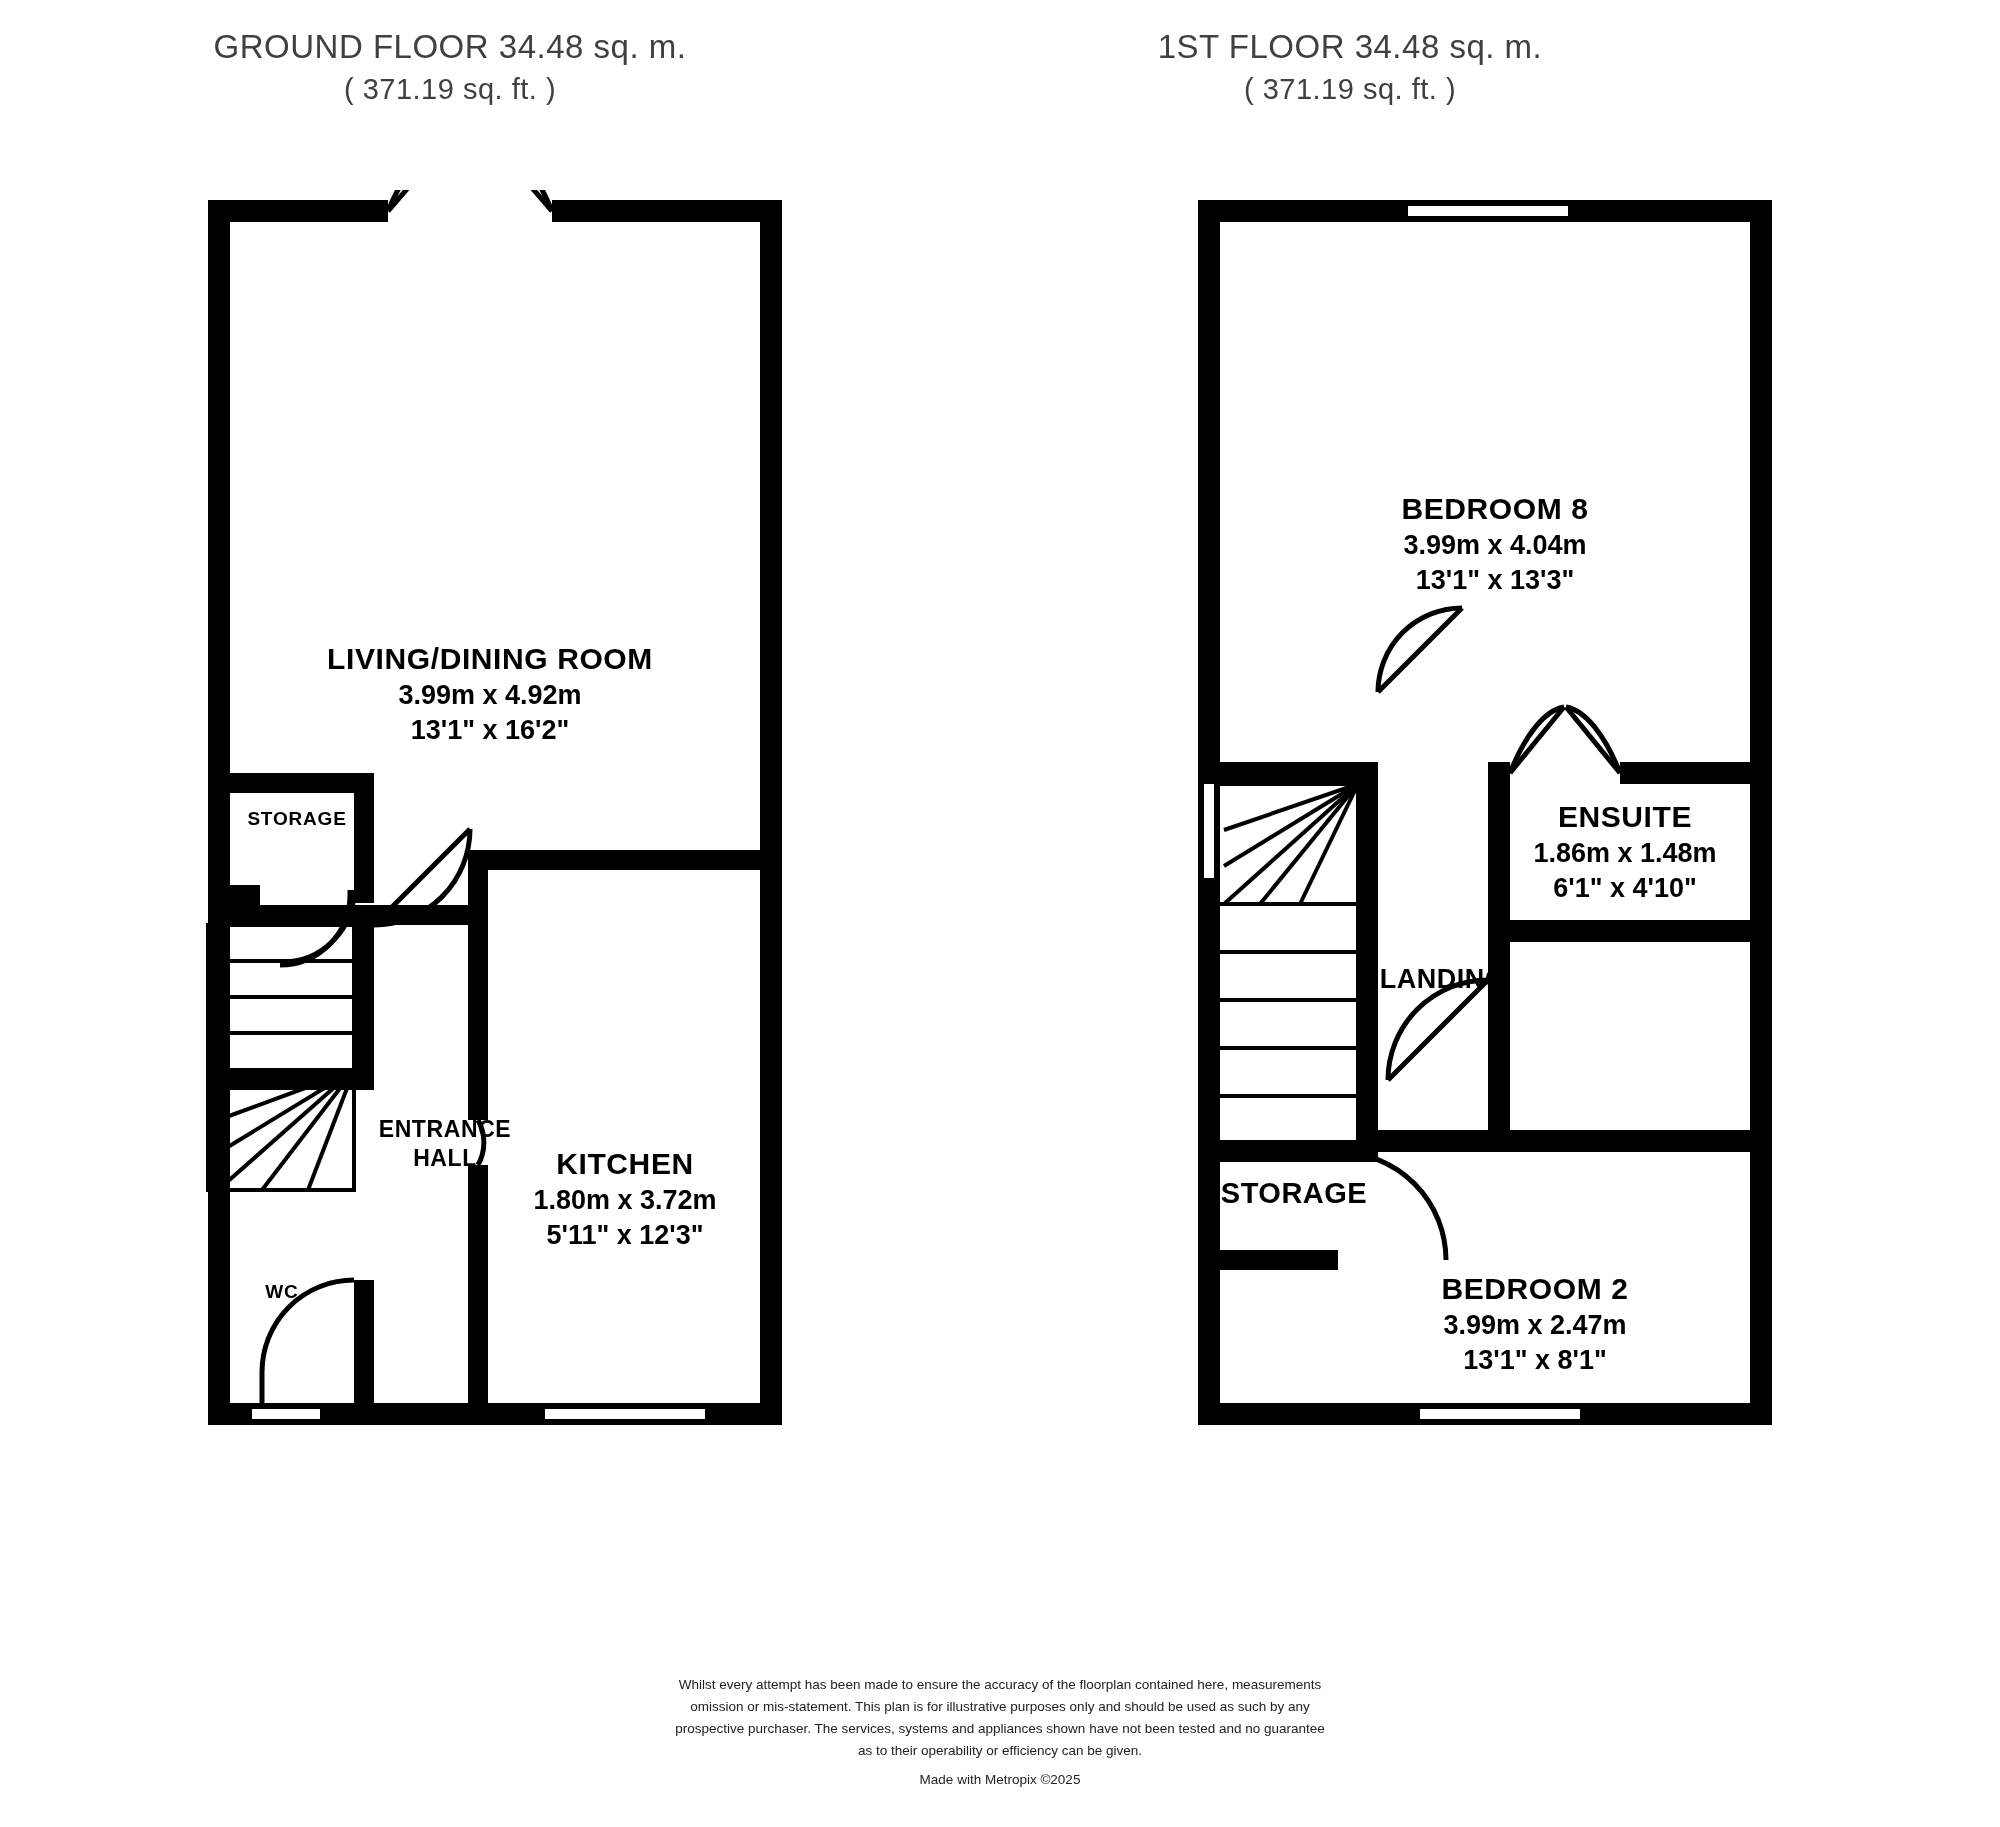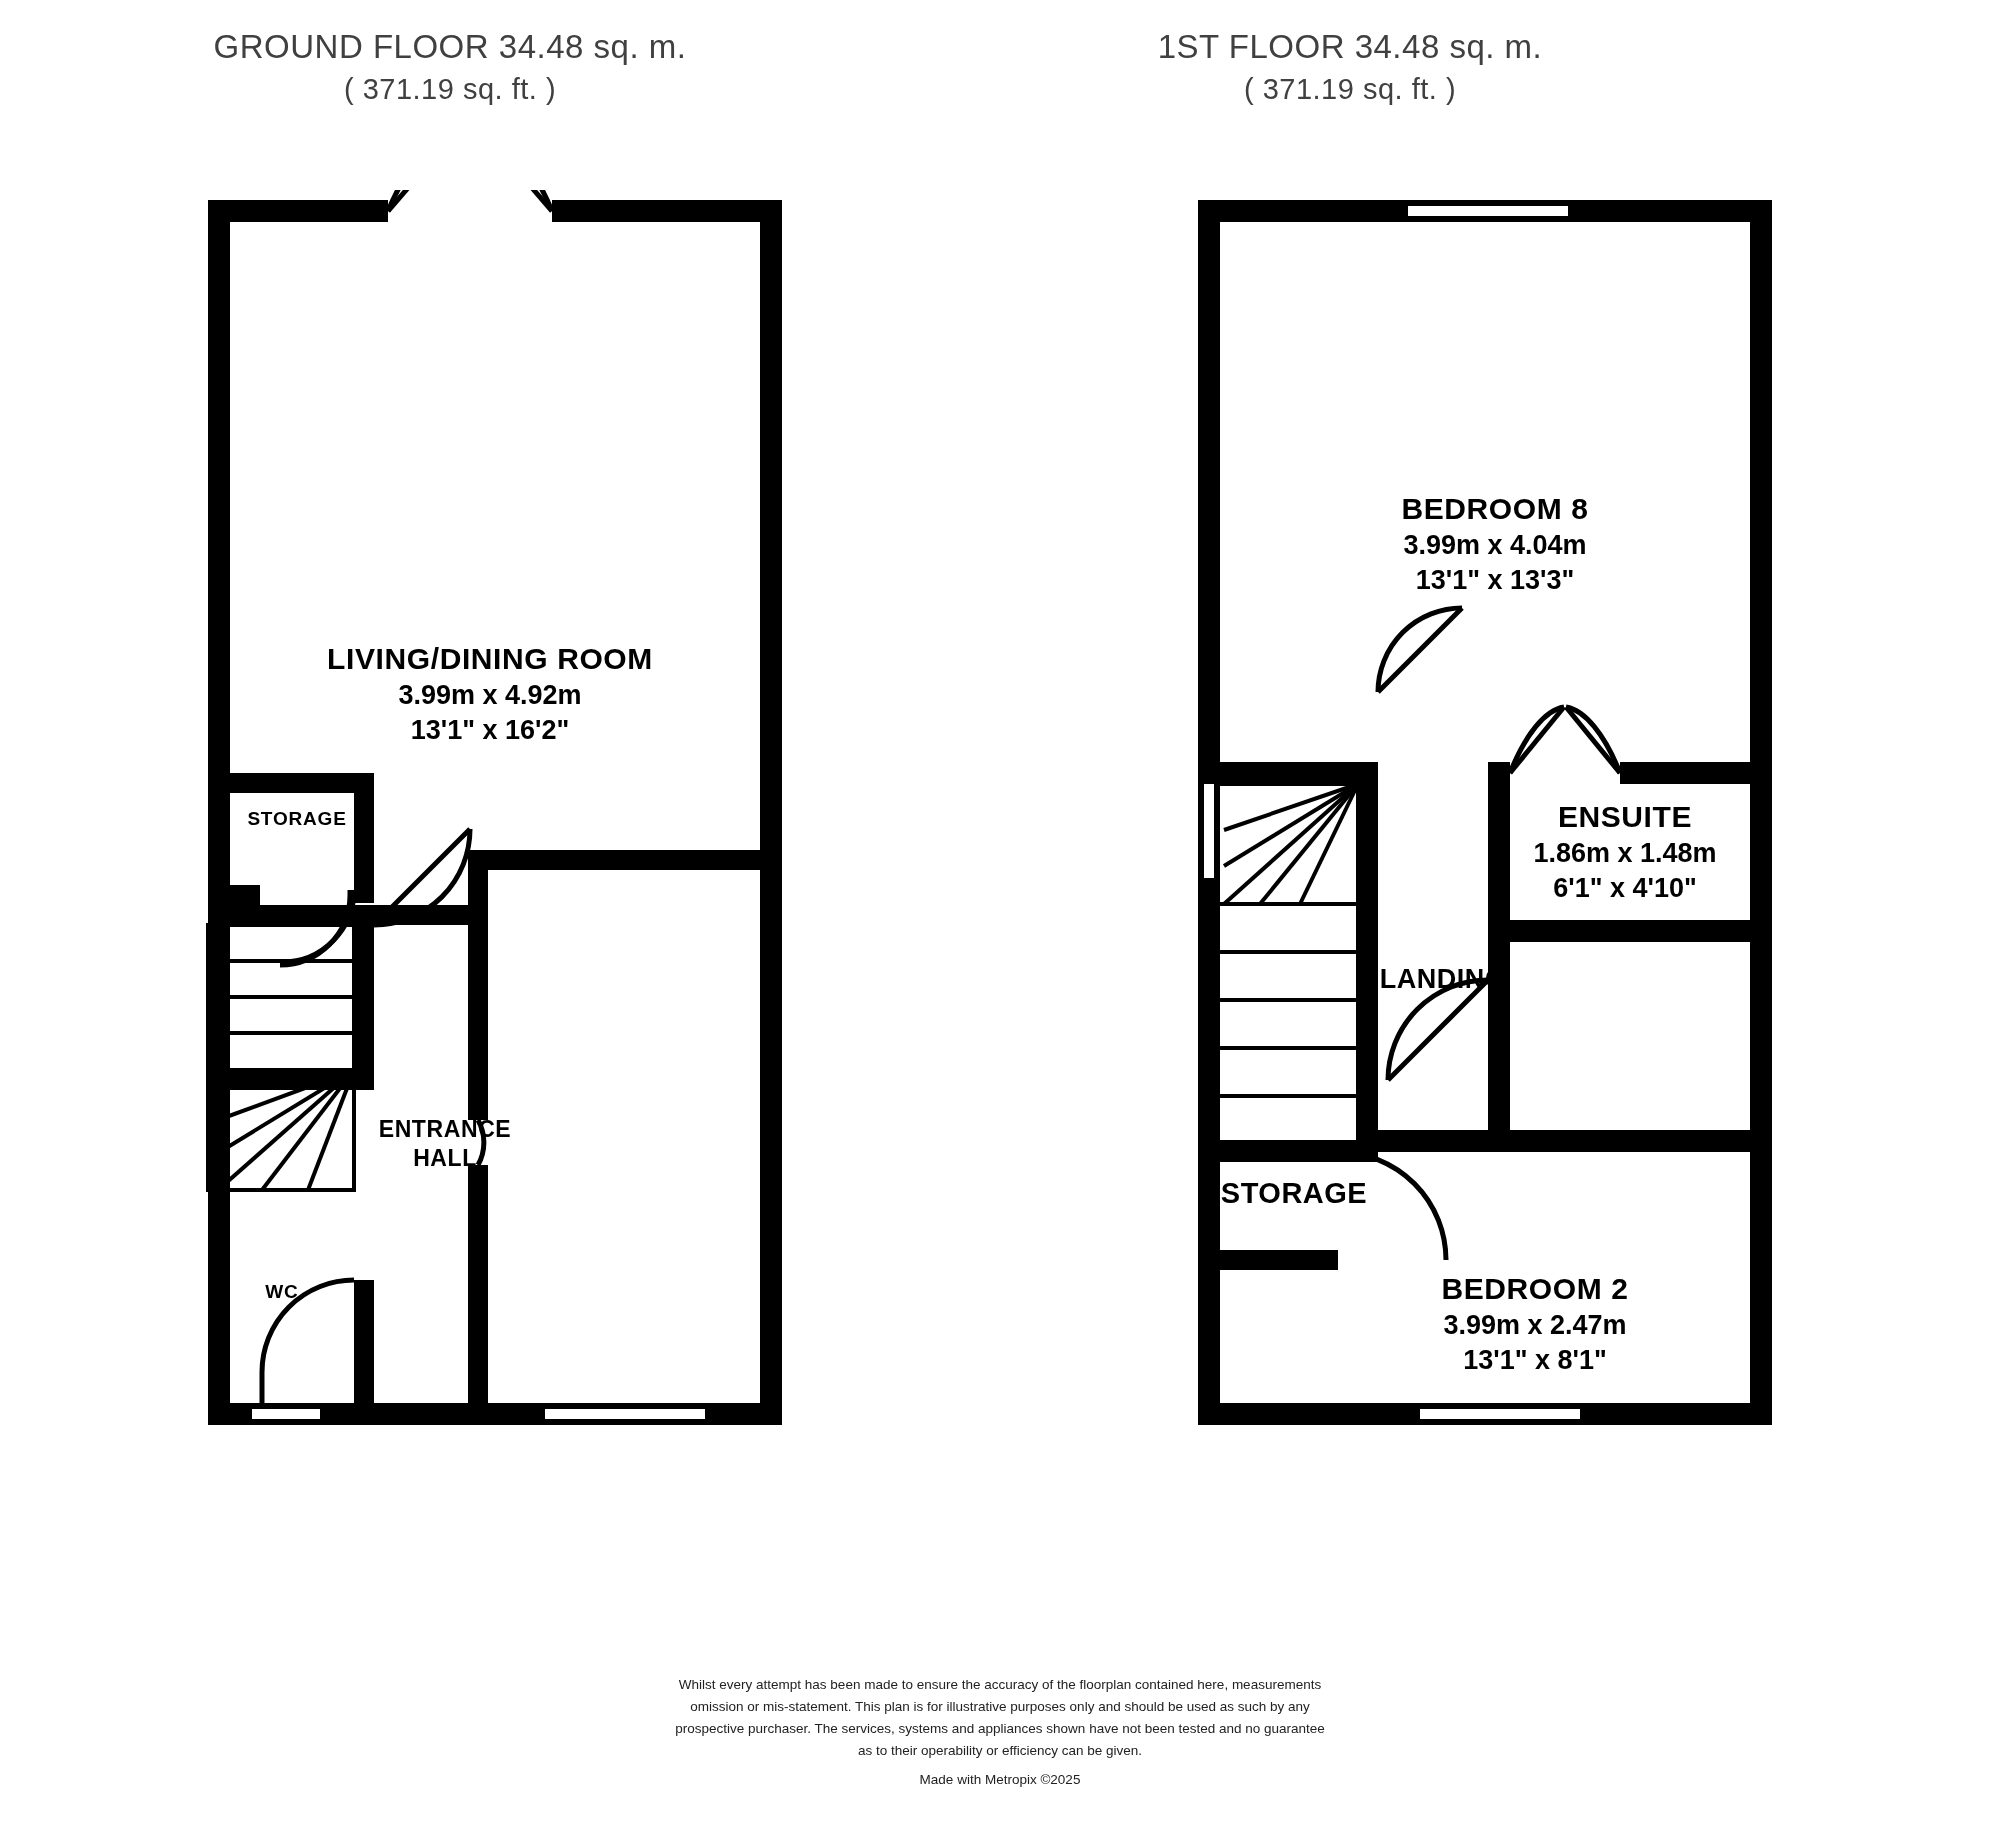--- a/index.html
+++ b/index.html
@@ -209,20 +209,25 @@
     </div>
 
     <div class="label med" style="left:155px; top:925px; width:180px;">
       <span class="nm">ENTRANCE HALL</span>
     </div>
 
     <div class="label small" style="left:22px; top:1090px; width:120px;">
       <span class="nm">WC</span>
     </div>
 
+    <div class="label" style="left:290px; top:955px; width:270px;">
+      <span class="nm">KITCHEN</span>
+      <span class="d1">1.80m x 3.72m</span>
+      <span class="d2">5'11" x 12'3"</span>
+    </div>
   </div>
 
   <div class="floor-title" style="left:1000px; top:28px; width:700px;">
     <span>1ST FLOOR 34.48 sq. m.</span>
     <span class="sub">( 371.19 sq. ft. )</span>
   </div>
 
   <div class="plan" style="left:1190px; top:190px; width:630px; height:1270px;">
 
     <div class="wall" style="left:8px; top:10px; width:574px; height:22px;"></div>

